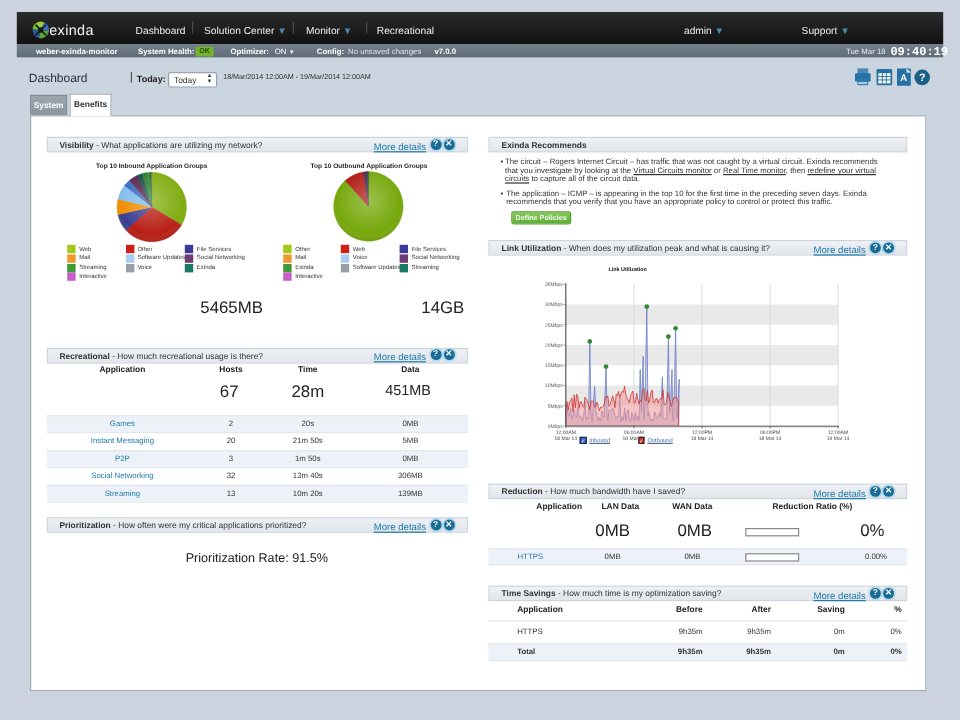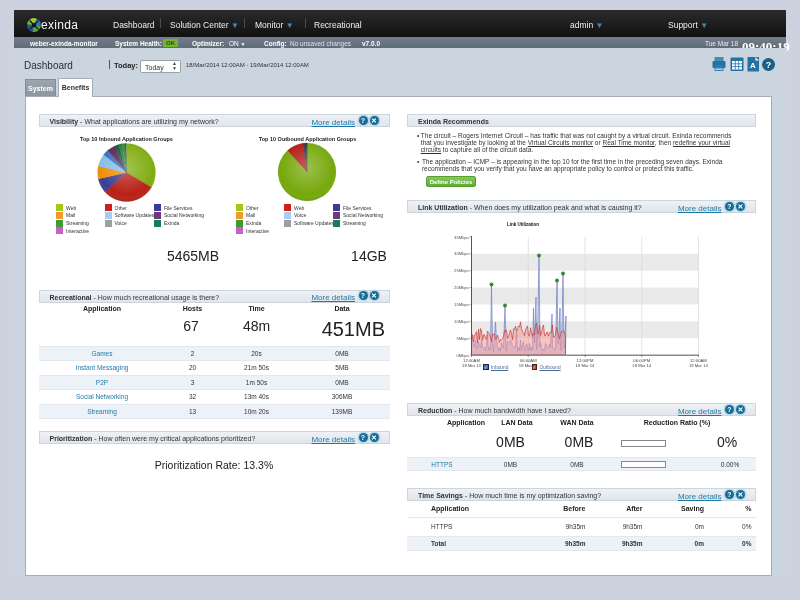--- a/index.html
+++ b/index.html
@@ -37,21 +37,21 @@
 <div class="abs" style="left:14px;top:37px;width:772px;height:11px;background:linear-gradient(#73808c,#5f6c78);"></div>
 <div class="abs" style="left:30px;top:39.5px;font-size:6.5px;font-weight:bold;color:#fff;white-space:nowrap;">weber-exinda-monitor</div>
 <div class="abs" style="left:115px;top:39.5px;font-size:6.5px;font-weight:bold;color:#fff;white-space:nowrap;">System Health:</div>
 <div class="abs" style="left:163px;top:38.5px;width:15px;height:8px;background:#74b32c;border-radius:1px;color:#274e0e;font-size:6px;font-weight:bold;text-align:center;line-height:8px;">OK</div>
 <div class="abs" style="left:192px;top:39.5px;font-size:6.5px;font-weight:bold;color:#fff;white-space:nowrap;">Optimizer:</div>
 <div class="abs" style="left:229px;top:39.5px;font-size:6.5px;font-weight:normal;color:#fff;white-space:nowrap;">ON <span style="font-size:5px;">▼</span></div>
 <div class="abs" style="left:264px;top:39.5px;font-size:6.5px;font-weight:bold;color:#fff;white-space:nowrap;">Config:</div>
 <div class="abs" style="left:290px;top:39.5px;font-size:6.5px;font-weight:normal;color:#dde2e8;white-space:nowrap;">No unsaved changes</div>
 <div class="abs" style="left:362px;top:39.5px;font-size:6.5px;font-weight:bold;color:#fff;white-space:nowrap;">v7.0.0</div>
 <div class="abs" style="left:705px;top:39.5px;font-size:6.5px;font-weight:normal;color:#e8ecf0;white-space:nowrap;">Tue Mar 18</div>
-<div class="abs" style="left:742px;top:39px;font-size:13px;font-family:Liberation Serif, serif;font-weight:bold;color:#fff;">09:40:19</div>
+<div class="abs" style="left:742px;top:39px;font-size:10px;font-family:Liberation Mono, monospace;font-weight:bold;color:#fff;">09:40:19</div>
 <div class="abs" style="left:14px;top:48px;width:772px;height:528px;background:#cad5e0;"></div>
 <div class="abs" style="left:24px;top:60px;font-size:10px;color:#2c2c34;">Dashboard</div>
 <div class="abs" style="left:108.5px;top:60px;width:1px;height:9px;background:#555;"></div>
 <div class="abs" style="left:114px;top:61px;font-size:7.5px;font-weight:bold;color:#222;">Today:</div>
 <div class="abs" style="left:140px;top:59.5px;width:41px;height:13px;background:#fff;border:1px solid #9aa2ac;border-radius:2px;">
 <span style="position:absolute;left:4px;top:3px;font-size:7px;color:#333;">Today</span>
 <span style="position:absolute;right:1px;top:0;width:9px;height:11px;text-align:center;font-size:5px;line-height:5.5px;color:#444;">▲<br>▼</span>
 </div>
 <div class="abs" style="left:186px;top:61.5px;font-size:6px;letter-spacing:-0.03px;color:#333;">18/Mar/2014 12:00AM - 19/Mar/2014 12:00AM</div>
 <svg class="abs" style="left:712px;top:56px;" width="64" height="17" viewBox="0 0 64 17">
@@ -163,22 +163,22 @@
     <span class="pht"><span class="b">Recreational</span> - How much recreational usage is there?</span>
     <span class="phr"><a class="lnk" href="#">More details</a></span>
   </div>
 <div class="ic" style="left:358.5px;top:291.0px;">?</div>
 <div class="ic" style="left:369.5px;top:291.0px;">✕</div>
 <div class="abs b" style="left:57px;top:305px;width:90px;text-align:center;font-size:7px;color:#222;">Application</div>
 <div class="abs b" style="left:147.5px;top:305px;width:90px;text-align:center;font-size:7px;color:#222;">Hosts</div>
 <div class="abs b" style="left:211.5px;top:305px;width:90px;text-align:center;font-size:7px;color:#222;">Time</div>
 <div class="abs b" style="left:297px;top:305px;width:90px;text-align:center;font-size:7px;color:#222;">Data</div>
 <div class="abs" style="left:146px;top:318px;width:90px;text-align:center;font-size:14px;color:#222;">67</div>
-<div class="abs" style="left:211.5px;top:318px;width:90px;text-align:center;font-size:14px;color:#222;">48m</div>
-<div class="abs" style="left:295px;top:318px;width:90px;text-align:right;font-size:20px;color:#222;">451MB</div>
+<div class="abs" style="left:211.5px;top:318px;width:90px;text-align:center;font-size:14px;color:#222;">28m</div>
+<div class="abs" style="left:295px;top:318px;width:90px;text-align:center;font-size:12px;color:#222;">451MB</div>
 <div class="abs" style="left:38.5px;top:346px;width:351px;height:14.4px;background:#edf2f8;border-top:1px solid #e2e8ee;"></div>
 <div class="abs" style="left:57px;top:350px;width:90px;text-align:center;font-size:6.5px;"><a class="lnk" style="text-decoration:none;" href="#">Games</a></div>
 <div class="abs" style="left:147.5px;top:350px;width:90px;text-align:center;font-size:6.5px;color:#333;">2</div>
 <div class="abs" style="left:211.5px;top:350px;width:90px;text-align:center;font-size:6.5px;color:#333;">20s</div>
 <div class="abs" style="left:297px;top:350px;width:90px;text-align:center;font-size:6.5px;color:#333;">0MB</div>
 <div class="abs" style="left:38.5px;top:360.4px;width:351px;height:14.4px;background:#fff;border-top:1px solid #e2e8ee;"></div>
 <div class="abs" style="left:57px;top:364.4px;width:90px;text-align:center;font-size:6.5px;"><a class="lnk" style="text-decoration:none;" href="#">Instant Messaging</a></div>
 <div class="abs" style="left:147.5px;top:364.4px;width:90px;text-align:center;font-size:6.5px;color:#333;">20</div>
 <div class="abs" style="left:211.5px;top:364.4px;width:90px;text-align:center;font-size:6.5px;color:#333;">21m 50s</div>
 <div class="abs" style="left:297px;top:364.4px;width:90px;text-align:center;font-size:6.5px;color:#333;">5MB</div>
@@ -197,21 +197,21 @@
 <div class="abs" style="left:147.5px;top:407.5999999999999px;width:90px;text-align:center;font-size:6.5px;color:#333;">13</div>
 <div class="abs" style="left:211.5px;top:407.5999999999999px;width:90px;text-align:center;font-size:6.5px;color:#333;">10m 20s</div>
 <div class="abs" style="left:297px;top:407.5999999999999px;width:90px;text-align:center;font-size:6.5px;color:#333;">139MB</div>
 <div class="abs" style="left:38.5px;top:417.9999999999999px;width:351px;height:1px;background:#e2e8ee;"></div>
 <div class="ph" style="left:38.5px;top:431px;width:351px;">
     <span class="pht"><span class="b">Prioritization</span> - How often were my critical applications prioritized?</span>
     <span class="phr"><a class="lnk" href="#">More details</a></span>
   </div>
 <div class="ic" style="left:358.5px;top:432.5px;">?</div>
 <div class="ic" style="left:369.5px;top:432.5px;">✕</div>
-<div class="abs" style="left:89px;top:459px;width:250px;text-align:center;font-size:10.5px;color:#222;">Prioritization Rate: 13.3%</div>
+<div class="abs" style="left:89px;top:459px;width:250px;text-align:center;font-size:10.5px;color:#222;">Prioritization Rate: 91.5%</div>
 <div class="ph" style="left:407px;top:114px;width:349px;">
     <span class="pht"><span class="b">Exinda Recommends</span></span>
   </div>
 <div class="abs" style="left:417px;top:132px;width:317px;font-size:6.5px;color:#333;line-height:7.2px;">
 <div style="display:flex;">
       <span style="width:9px;">•</span>
       <span>The circuit – Rogers Internet Circuit – has traffic that was not caught by a virtual circuit. Exinda recommends that you investigate by looking at the <a class="lnk" href="#" style="color:#333;">Virtual Circuits monitor</a> or <a class="lnk" href="#" style="color:#333;">Real Time monitor</a>, then <a class="lnk" href="#" style="color:#333;">redefine your virtual circuits</a> to capture all of the circuit data.</span>
     </div>
 <div style="display:flex;margin-top:4px;">
       <span style="width:9px;">•</span>

